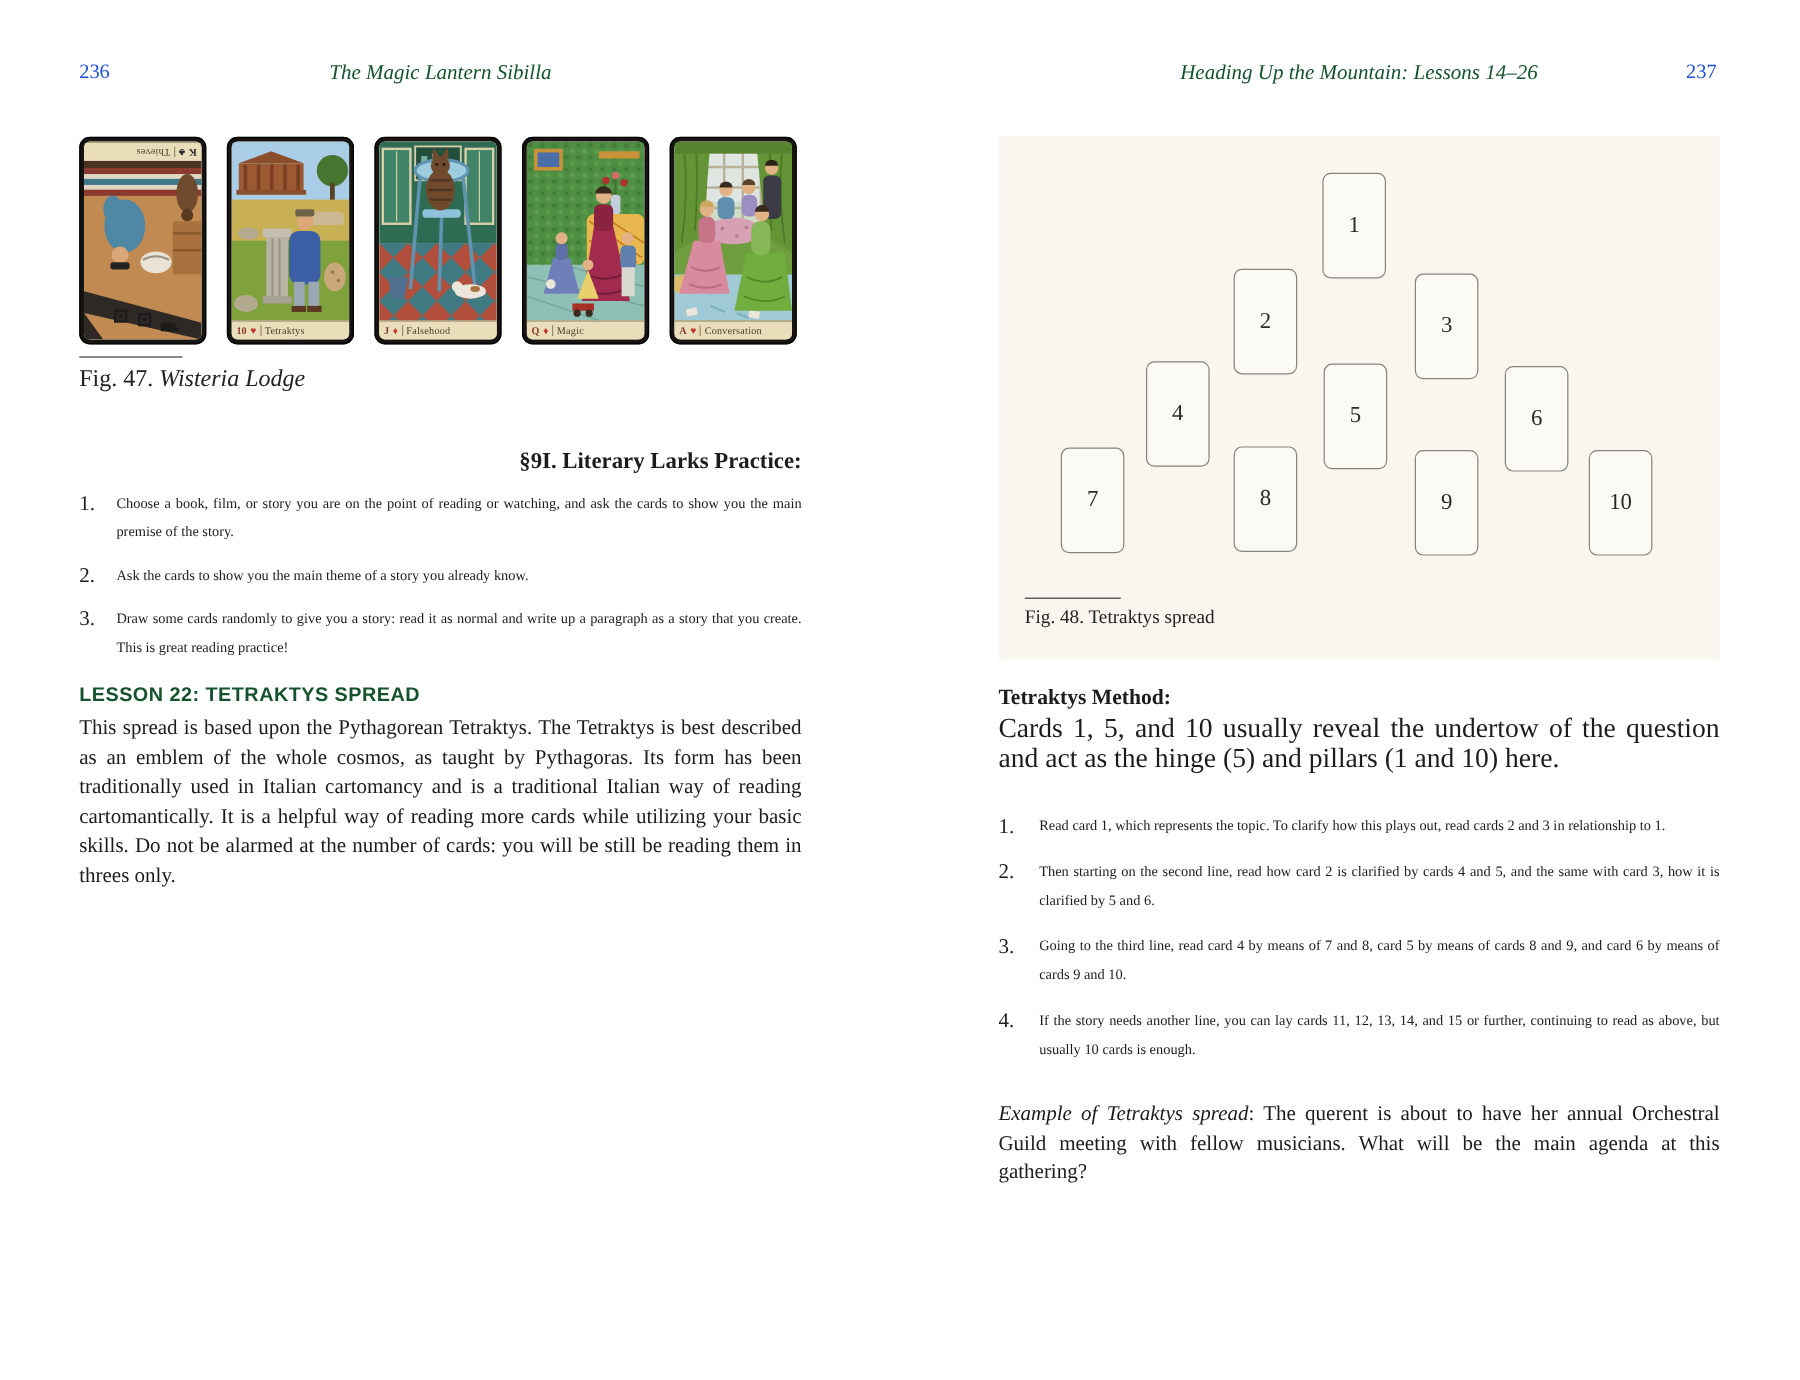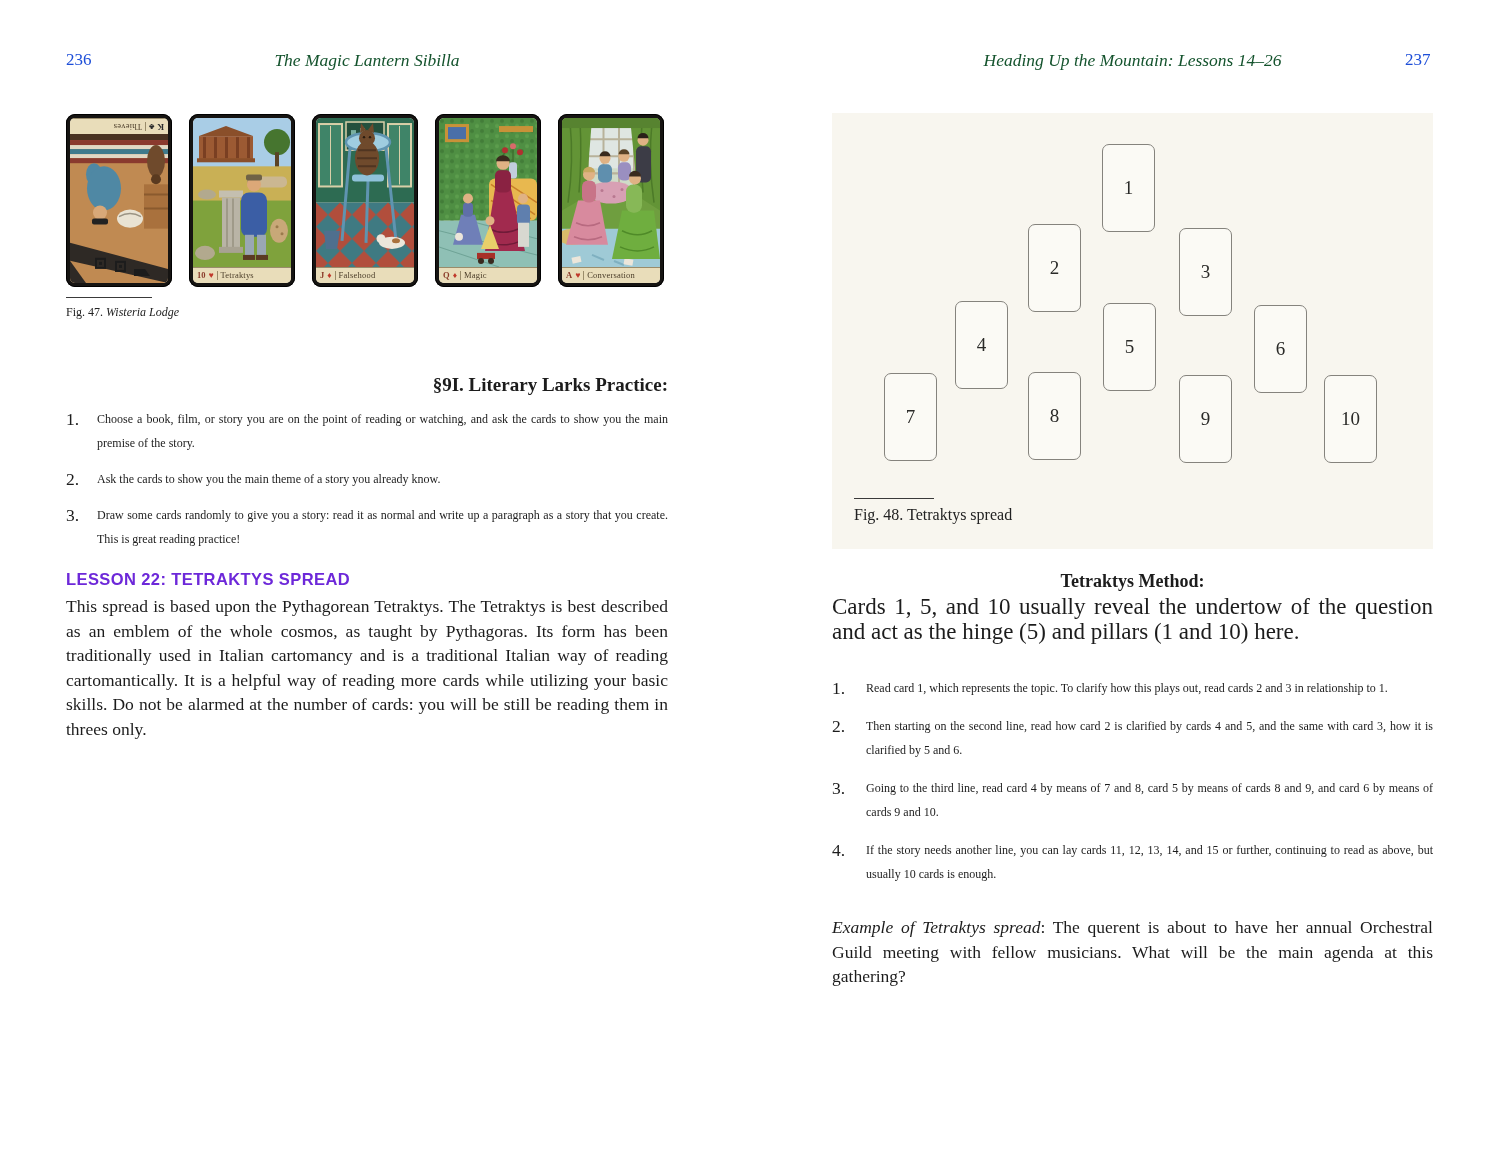--- a/index.html
+++ b/index.html
@@ -29,57 +29,57 @@
   .scard-label:not(.rev){border-top:1px solid #9a8c6a;}
   .lbl-rank{font-weight:bold;}
   .suit-red{color:#c0392b;}
   .suit-black{color:#2b2b2b;}
   .rank-red{color:#8a3b2a;}
   .rank-black{color:#2b2b2b;}
   .lbl-div{width:1px;height:9px;background:#9a8c6a;flex:0 0 1px;}
   .lbl-name{letter-spacing:.2px;}
 
   
-  .figcap{font-size:12px;color:#222;}
+  .figcap{font-size:20px;color:#222;}
   .figcap .rule{width:86px;border-top:1.5px solid #3a3a3a;margin-bottom:7px;}
   #fig47{left:66px;top:297px;}
   .cap-italic{font-style:italic;}
 
   
   #practice-heading{left:66px;top:374px;width:602px;text-align:right;font-weight:bold;font-size:19px;}
   .numlist{display:block;}
   #practice-list{left:66px;top:407px;width:602px;}
   .numlist .item{display:grid;grid-template-columns:31px 1fr;margin-bottom:12px;}
   #method-list .item{grid-template-columns:34px 1fr;margin-bottom:13px;}
   .numlist .num{font-size:17.5px;line-height:24px;}
   .numlist .txt{font-size:12px;line-height:24px;text-align:justify;}
   #method-list .num,#method-list .txt{line-height:24.5px;}
 
   
-  #lesson-heading{left:66px;top:570px;width:602px;font-family:"Liberation Sans","DejaVu Sans",sans-serif;font-weight:bold;font-size:16.5px;letter-spacing:.4px;color:#6d28d9;}
+  #lesson-heading{left:66px;top:570px;width:602px;font-family:"Liberation Sans","DejaVu Sans",sans-serif;font-weight:bold;font-size:16.5px;letter-spacing:.4px;color:#14532d;}
   #lesson-body{left:66px;top:594px;width:602px;font-size:17.5px;line-height:24.5px;text-align:justify;}
 
   
   #fig48-panel{left:832px;top:113px;width:601px;height:436px;background:#f8f6ef;}
   .fcard{position:absolute;width:53px;height:88px;border:1px solid #85837d;border-radius:7px;background:#fbfaf5;display:flex;align-items:center;justify-content:center;font-size:19px;color:#2a2a28;box-sizing:border-box;}
   .fc1{left:270px;top:31px;}
   .fc2{left:196px;top:111px;}
   .fc3{left:347px;top:115px;}
   .fc4{left:123px;top:188px;}
   .fc5{left:271px;top:190px;}
   .fc6{left:422px;top:192px;}
   .fc7{left:52px;top:260px;}
   .fc8{left:196px;top:259px;}
   .fc9{left:347px;top:262px;}
   .fc10{left:492px;top:262px;}
   #fig48-caption{position:absolute;left:22px;top:385px;font-size:16px;color:#222;}
   #fig48-caption .rule{width:80px;border-top:1.5px solid #3a3a3a;margin-bottom:7px;}
 
   
-  #method-heading{left:832px;top:571px;width:601px;text-align:center;font-weight:bold;font-size:18px;}
+  #method-heading{left:832px;top:571px;width:601px;font-weight:bold;font-size:18px;}
   #method-intro{left:832px;top:595px;width:601px;font-size:23px;line-height:24.5px;text-align:justify;}
   #method-list{left:832px;top:676px;width:601px;}
   #example-para{left:832px;top:915px;width:601px;font-size:17.5px;line-height:24.5px;text-align:justify;}
   .ex-lead{font-style:italic;}
 </style>
 </head>
 <body>
 
 <div>
 

